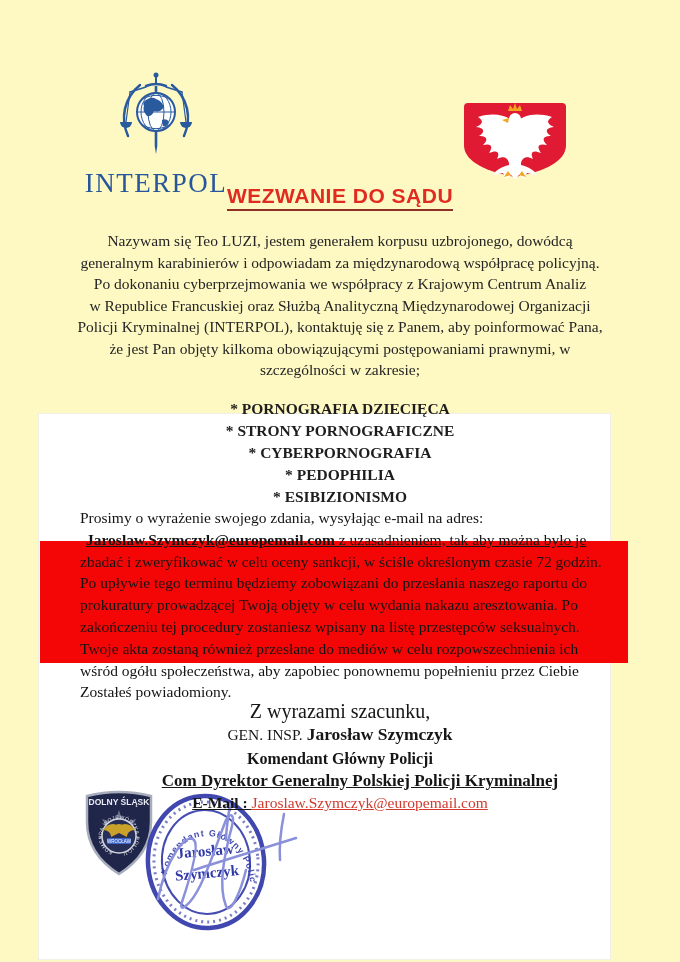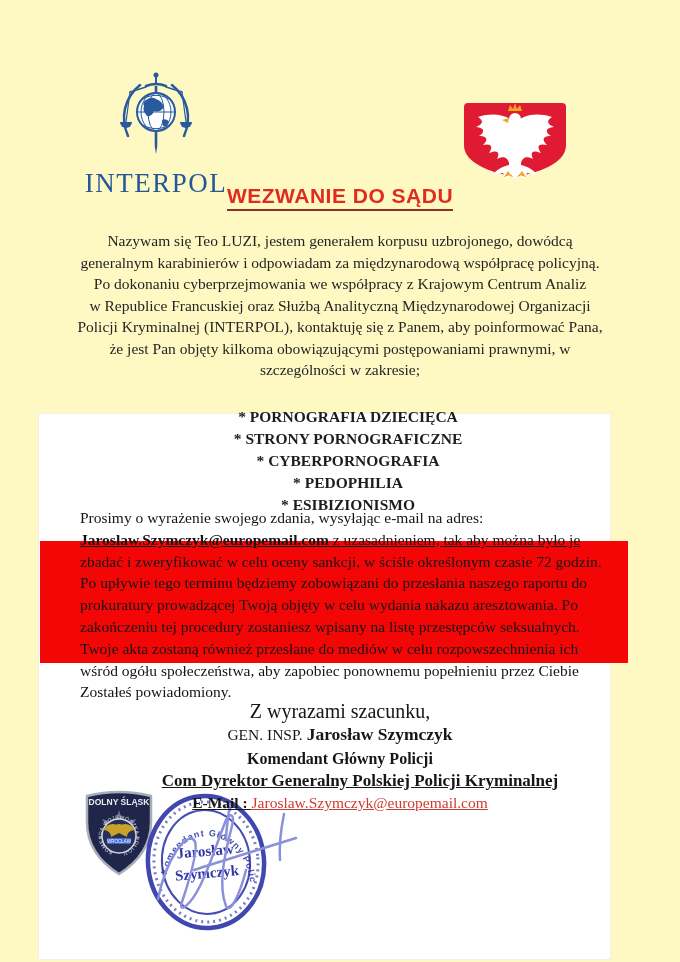--- a/index.html
+++ b/index.html
@@ -19,28 +19,28 @@
   .doc-title span{display:inline-block;font-family:"Liberation Sans",sans-serif;font-weight:bold;
     font-size:21px;color:#E02B20;border-bottom:2.5px solid #8F2F26;padding-bottom:1px;letter-spacing:.5px;}
 
   
   .intro{position:absolute;left:50px;top:230px;width:580px;text-align:center;
     font-size:15.5px;line-height:21.5px;color:#242424;z-index:2;}
 
   
   .charges{position:absolute;left:50px;top:398px;width:580px;text-align:center;
     font-weight:bold;font-size:15.5px;line-height:22px;color:#1d1d1d;z-index:2;
-    list-style:none;margin:8px;padding:0;}
+    list-style:none;margin:0;padding:0;}
 
   
   .red-block{position:absolute;left:40px;top:541px;width:588px;height:122px;
     background:#F50606;z-index:1;}
   .demand{position:absolute;left:80px;top:507px;width:552px;text-align:left;
     font-size:15.5px;line-height:21.8px;color:#141414;z-index:3;}
-  .demand .mailline{text-decoration:underline;}
+  .demand .mailline{text-decoration:underline;margin-left:6px;}
   .demand .mailline .em{font-weight:bold;cursor:pointer;color:#141414;}
 
   
   .sig{position:absolute;left:0;top:700px;width:100%;text-align:center;z-index:3;color:#161616;}
   .sig .closing{font-size:20px;line-height:22px;}
   .sig .nameline{font-size:15.5px;line-height:25px;}
   .sig .nameline b{font-size:17.5px;}
   .sig .role1{font-weight:bold;font-size:16px;line-height:23px;}
   .sig .role2{font-weight:bold;font-size:17px;line-height:22px;text-decoration:underline;padding-left:40px;}
   .sig .emailline{font-size:15.5px;line-height:22px;}

